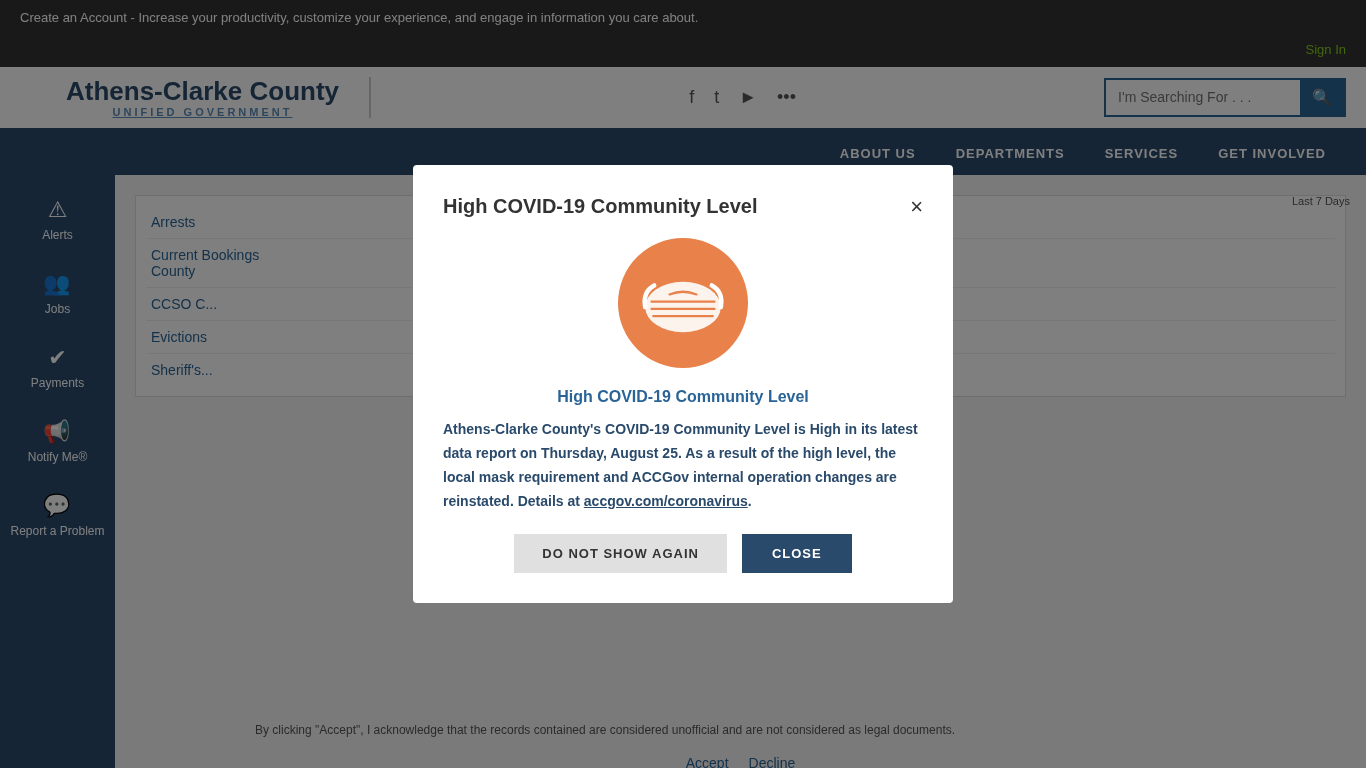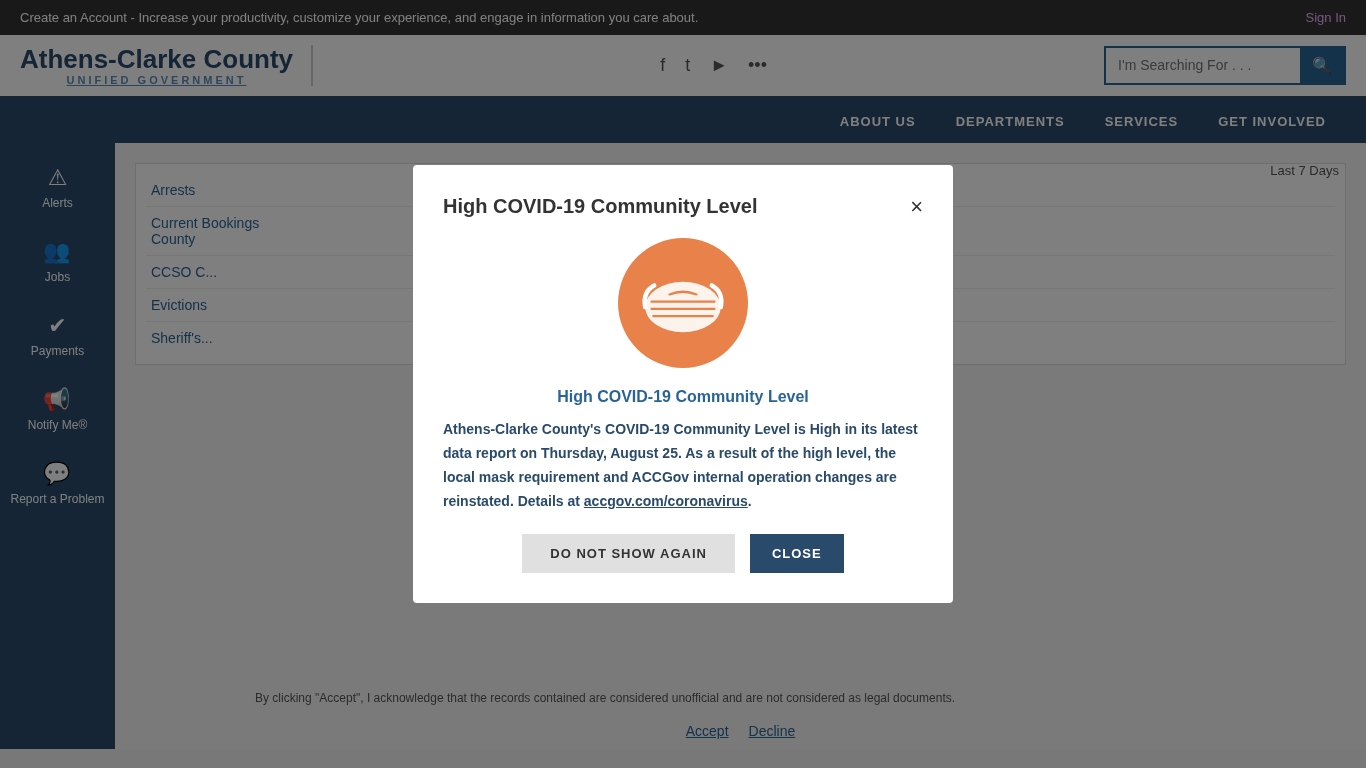--- a/index.html
+++ b/index.html
@@ -9,39 +9,41 @@
     .top-banner {
       background: #333;
       color: #fff;
       font-size: 13px;
       padding: 10px 20px;
       display: flex;
       justify-content: space-between;
       align-items: flex-start;
     }
     .top-banner a, .top-banner .sign-in {
-      color: #f0abfc;
+      color: #84cc16;
       text-decoration: none;
       cursor: pointer;
+      margin-top: 32px;
     }
 
     
     .header {
       background: #fff;
       display: flex;
       align-items: center;
       padding: 10px 20px;
       border-bottom: 4px solid #2a4a6b;
       gap: 20px;
     }
     .logo-area {
       flex: 0 0 auto;
       border-right: 2px solid #ccc;
-      padding-right: 18px;
+      padding-right: 30px;
       margin-right: 10px;
+      margin-left: 46px;
     }
     .logo-title {
       font-size: 26px;
       font-weight: bold;
       color: #2a4a6b;
       line-height: 1.1;
     }
     .logo-subtitle {
       font-size: 11px;
       letter-spacing: 3px;
@@ -152,23 +154,23 @@
     .record-item {
       padding: 8px 5px;
       border-bottom: 1px solid #eee;
       font-size: 14px;
       color: #2a6496;
       cursor: pointer;
     }
     .record-item:last-child { border-bottom: none; }
     .right-panel {
       position: absolute;
-      right: 27px;
+      right: 16px;
       top: 20px;
-      font-size: 13px;
+      font-size: 11px;
       color: #555;
       text-align: right;
     }
     .disclaimer {
       position: absolute;
       bottom: 40px;
       left: 140px;
       right: 20px;
       font-size: 12px;
       color: #555;
@@ -273,21 +275,21 @@
       padding: 12px 28px;
       font-size: 13px;
       font-weight: bold;
       letter-spacing: 1px;
       cursor: pointer;
     }
     .btn-close {
       background: #2a4a6b;
       color: #fff;
       border: none;
-      padding: 12px 22px;
+      padding: 12px 30px;
       font-size: 13px;
       font-weight: bold;
       letter-spacing: 1px;
       cursor: pointer;
     }
   </style>
 </head>
 <body>
 
 <div class="top-banner">

